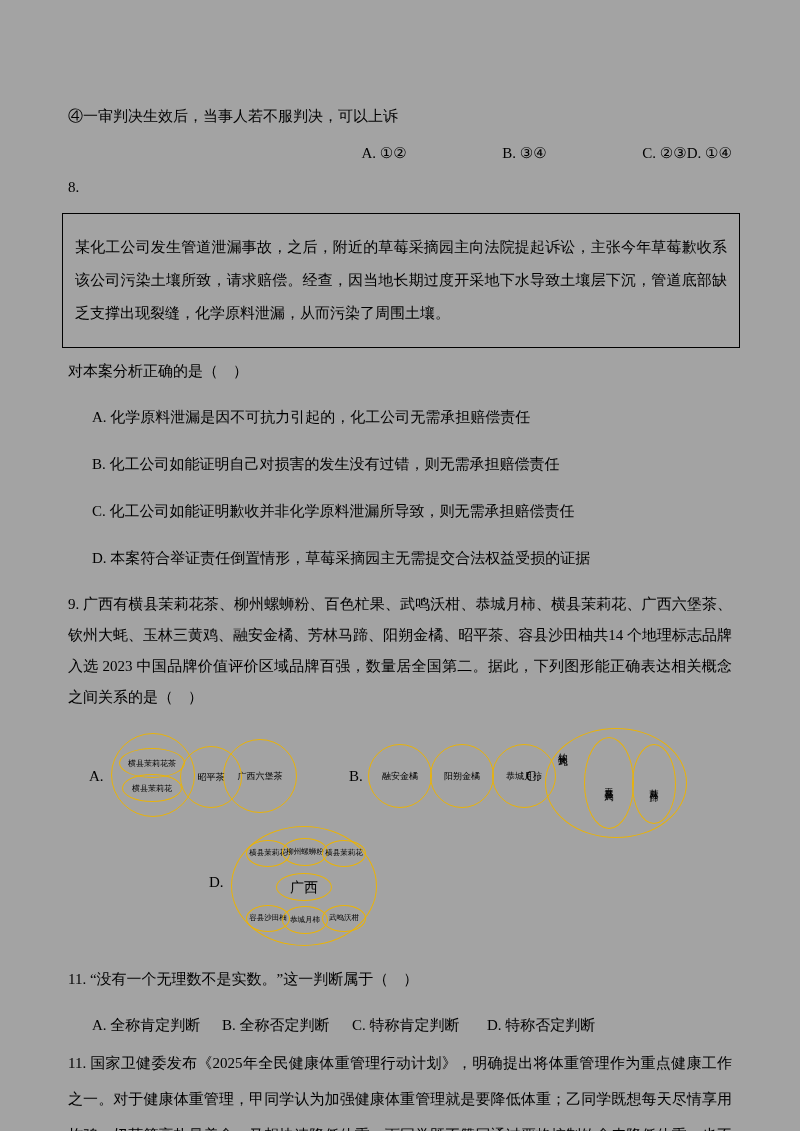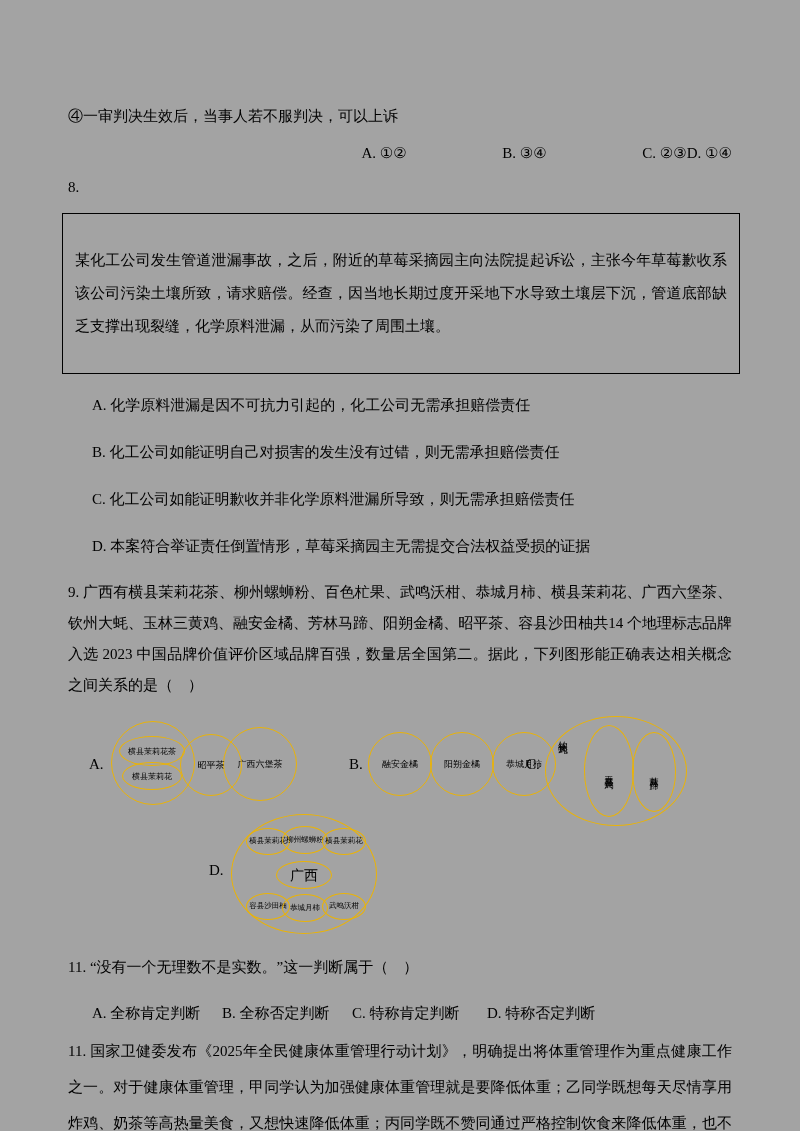--- a/index.html
+++ b/index.html
@@ -5,21 +5,21 @@
   html,body{margin:0;padding:0;background:#fff;}
   body{width:800px;height:1131px;font-family:"Liberation Serif","DejaVu Serif",serif;color:#000;}
   .page{position:relative;width:800px;height:1131px;padding:90px 68px 0 68px;box-sizing:border-box;overflow:hidden;background:#a3a3a3;}
   .para{font-size:15px;text-align:justify;}
   .statement{line-height:22px;}
   .opts-row{padding-left:24px;margin-top:12px;font-size:15px;line-height:22px;text-align:right;}
   .opts-row span{display:inline-block;}
   .w1{width:112px}.w2{width:140px}.w3{width:140px}
   .w4{width:130px}.w5{width:130px}.w6{width:135px}
   .qnum{margin-top:12px;line-height:22px;}
-  .case-box{margin:4px -8px 0 -6px;border:1.6px solid #000;padding:15px 12px;}
+  .case-box{margin:4px -8px 0 -6px;border:1.6px solid #000;padding:2px 12px;}
   .case-text{font-size:15px;line-height:33px;text-align:justify;}
   .stem8{margin-top:8px;line-height:30px;}
   .optline{padding-left:24px;line-height:32px;}
   .q9stem{margin-top:4px;line-height:31px;}
   .diag-row{position:relative;height:112px;margin-top:4px;}
   .diag-d{position:relative;height:124px;margin-top:-14px;}
   .dlabel{position:absolute;font-size:15px;}
   .circle{position:absolute;border:1px solid #eab308;border-radius:50%;display:flex;align-items:center;justify-content:center;text-align:center;font-size:9px;line-height:11px;background:transparent;box-sizing:border-box;}
   .esm{font-size:8px;line-height:9px;padding:1px;}
   .dsm{font-size:7.5px;line-height:8.5px;padding:1px;}
@@ -40,20 +40,21 @@
   <div class="opts-row">
     <span class="w1">A. ①②</span><span class="w2">B. ③④</span><span class="w3">C. ②③</span><span>D. ①④</span>
   </div>
 
   <p class="para qnum">8.</p>
 
   <div class="case-box">
     <p class="case-text">某化工公司发生管道泄漏事故，之后，附近的草莓采摘园主向法院提起诉讼，主张今年草莓歉收系该公司污染土壤所致，请求赔偿。经查，因当地长期过度开采地下水导致土壤层下沉，管道底部缺乏支撑出现裂缝，化学原料泄漏，从而污染了周围土壤。</p>
   </div>
 
+  <p class="para stem8">对本案分析正确的是（　）</p>
 
   <p class="para optline">A. 化学原料泄漏是因不可抗力引起的，化工公司无需承担赔偿责任</p>
   <p class="para optline">B. 化工公司如能证明自己对损害的发生没有过错，则无需承担赔偿责任</p>
   <p class="para optline">C. 化工公司如能证明歉收并非化学原料泄漏所导致，则无需承担赔偿责任</p>
   <p class="para optline">D. 本案符合举证责任倒置情形，草莓采摘园主无需提交合法权益受损的证据</p>
 
   <p class="para q9stem">9. 广西有横县茉莉花茶、柳州螺蛳粉、百色杧果、武鸣沃柑、恭城月柿、横县茉莉花、广西六堡茶、钦州大蚝、玉林三黄鸡、融安金橘、芳林马蹄、阳朔金橘、昭平茶、容县沙田柚共14 个地理标志品牌入选 2023 中国品牌价值评价区域品牌百强，数量居全国第二。据此，下列图形能正确表达相关概念之间关系的是（　）</p>
 
   <div class="diag-row">
 

